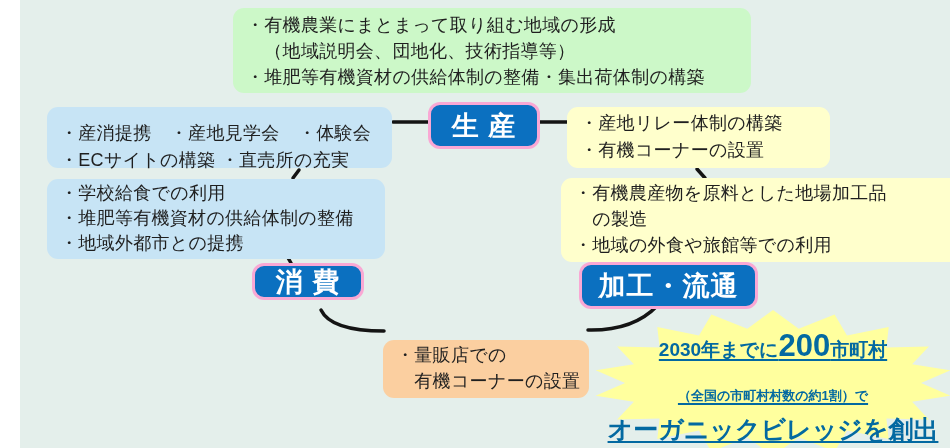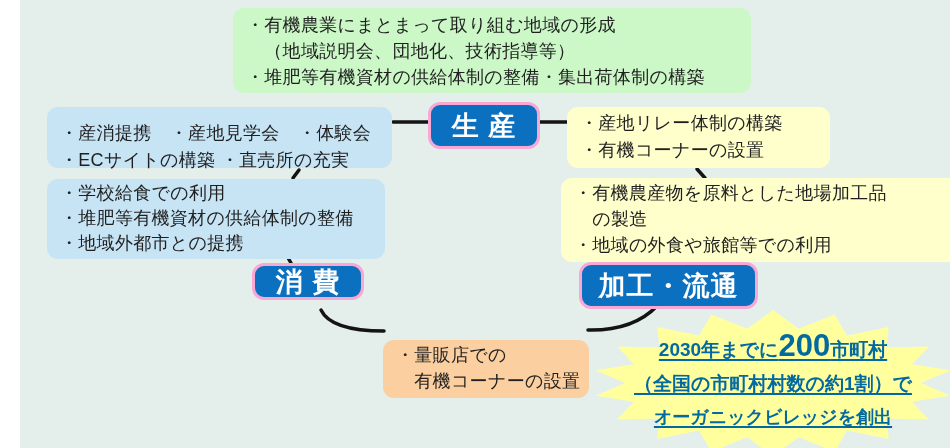--- a/index.html
+++ b/index.html
@@ -39,22 +39,22 @@
   .node-consumption{left:252px;top:263px;width:112px;height:37px;}
   .node-processing{left:579px;top:262px;width:179px;height:47px;}
 
   .goal{
     position:absolute;left:598px;top:329px;width:350px;display:flex;flex-direction:column;
     align-items:center;color:#0369a1;font-weight:700;text-align:center;
   }
   .goal .gl{text-decoration:underline;text-decoration-thickness:2px;text-underline-offset:3px;}
   .goal-line1{font-size:19px;line-height:34px;}
   .goal-line1 .big{font-size:31px;}
-  .goal-line2{font-size:19px;line-height:32px;margin-top:1px;}
-  .goal-line3{font-size:18px;line-height:32px;margin-top:1px;}
+  .goal-line2{font-size:13px;line-height:32px;margin-top:13px;}
+  .goal-line3{font-size:25px;line-height:32px;margin-top:1px;}
 </style>
 </head>
 <body>
 
 <div class="canvas">
   <div class="bg"></div>
 
   <svg class="overlay" viewBox="0 0 950 448">
 
     <polygon fill="#ffff9e" points="773.0,310.0 798.7,328.8 834.6,314.4 847.0,335.4 888.7,327.1 886.4,347.6 928.9,346.5 912.1,364.2 950.3,370.3 921.0,383.0 950.3,395.7 912.1,401.8 928.9,419.5 886.4,418.4 888.7,438.9 847.0,430.6 834.6,451.6 798.7,437.2 773.0,456.0 747.3,437.2 711.4,451.6 699.0,430.6 657.3,438.9 659.6,418.4 617.1,419.5 633.9,401.8 595.7,395.7 625.0,383.0 595.7,370.3 633.9,364.2 617.1,346.5 659.6,347.6 657.3,327.1 699.0,335.4 711.4,314.4 747.3,328.8"></polygon>

